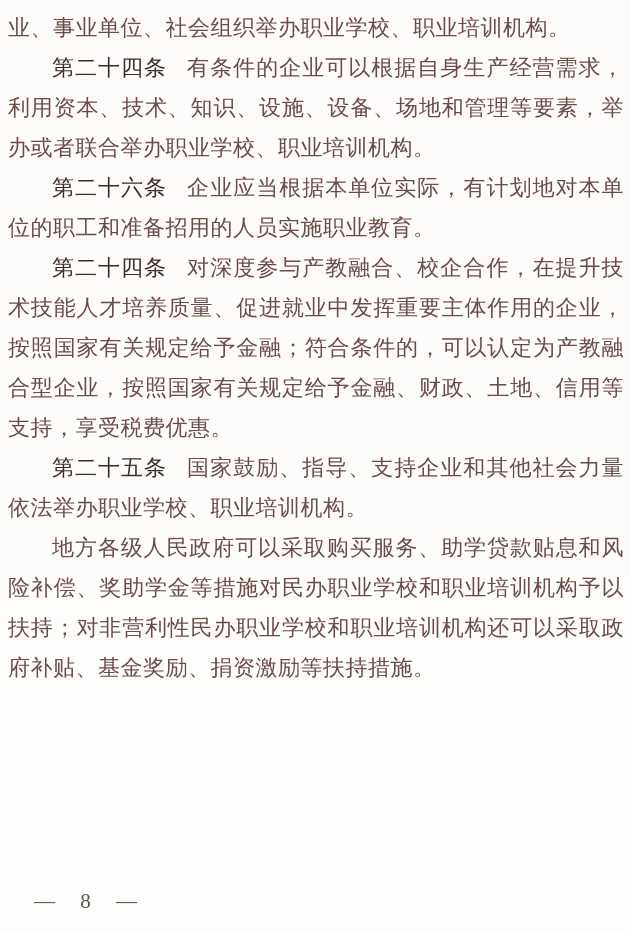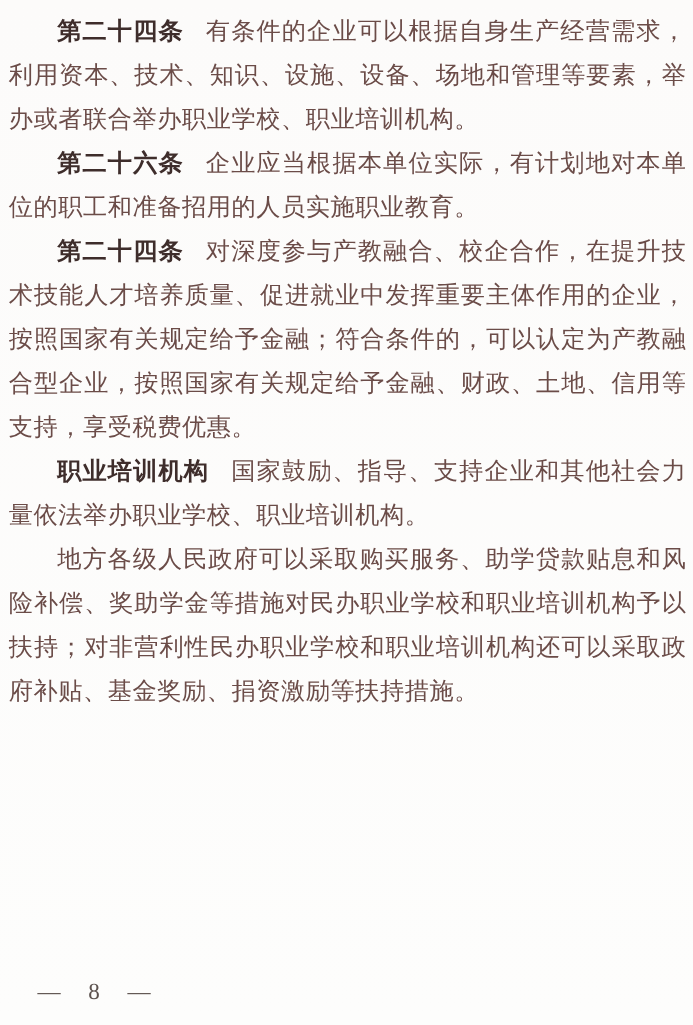--- a/index.html
+++ b/index.html
@@ -25,41 +25,42 @@
   }
   .para {
     text-indent: 44px;
     margin: 0;
   }
   .para.no-indent {
     text-indent: 0;
   }
   .article-number {
     font-family: "Liberation Sans", "DejaVu Sans", sans-serif;
-    font-weight: 700;
+    font-weight: 400;
     color: #3e2d2b;
     margin-right: 20px;
   }
   .para-text {
     
   }
   .page-number {
     position: absolute;
     left: 34px;
     bottom: 18px;
     font-size: 21px;
     color: #5d534f;
     letter-spacing: 10px;
   }
 </style>
 </head>
 <body>
 
 <div class="page">
   <div class="content">
+      <div class="para no-indent"><span class="para-text">业、事业单位、社会组织举办职业学校、职业培训机构。</span></div>
       <div class="para"><span class="article-number">第二十四条</span><span class="para-text">有条件的企业可以根据自身生产经营需求，利用资本、技术、知识、设施、设备、场地和管理等要素，举办或者联合举办职业学校、职业培训机构。</span></div>
       <div class="para"><span class="article-number">第二十六条</span><span class="para-text">企业应当根据本单位实际，有计划地对本单位的职工和准备招用的人员实施职业教育。</span></div>
       <div class="para"><span class="article-number">第二十四条</span><span class="para-text">对深度参与产教融合、校企合作，在提升技术技能人才培养质量、促进就业中发挥重要主体作用的企业，按照国家有关规定给予金融；符合条件的，可以认定为产教融合型企业，按照国家有关规定给予金融、财政、土地、信用等支持，享受税费优惠。</span></div>
-      <div class="para"><span class="article-number">职业培训机构</span><span class="para-text">国家鼓励、指导、支持企业和其他社会力量依法举办职业学校、职业培训机构。</span></div>
+      <div class="para"><span class="article-number">第二十五条</span><span class="para-text">国家鼓励、指导、支持企业和其他社会力量依法举办职业学校、职业培训机构。</span></div>
       <div class="para"><span class="para-text">地方各级人民政府可以采取购买服务、助学贷款贴息和风险补偿、奖助学金等措施对民办职业学校和职业培训机构予以扶持；对非营利性民办职业学校和职业培训机构还可以采取政府补贴、基金奖励、捐资激励等扶持措施。</span></div>
     </div>
   <div class="page-number">— 8 —</div>
 </div>
 
 </body></html>

